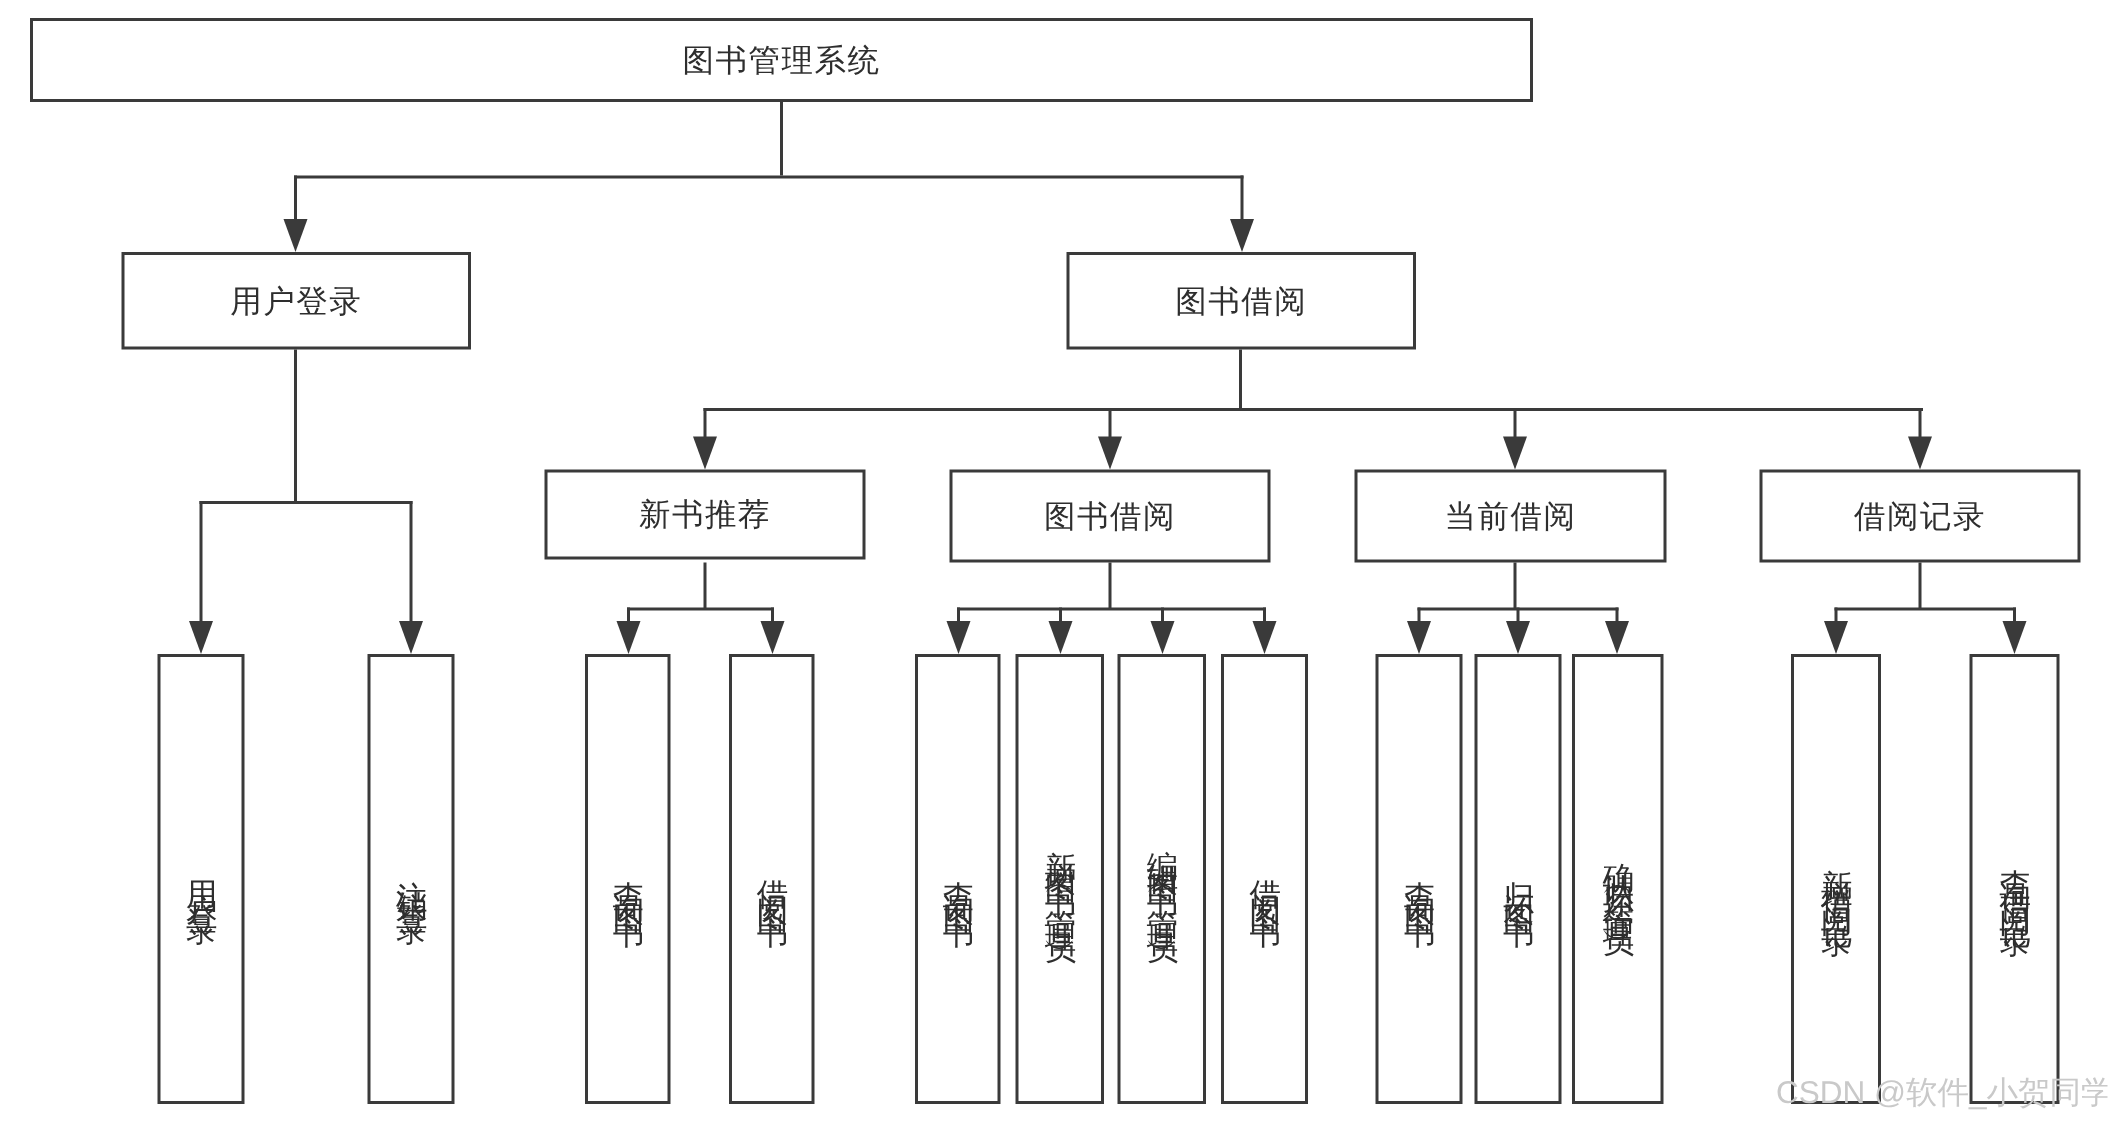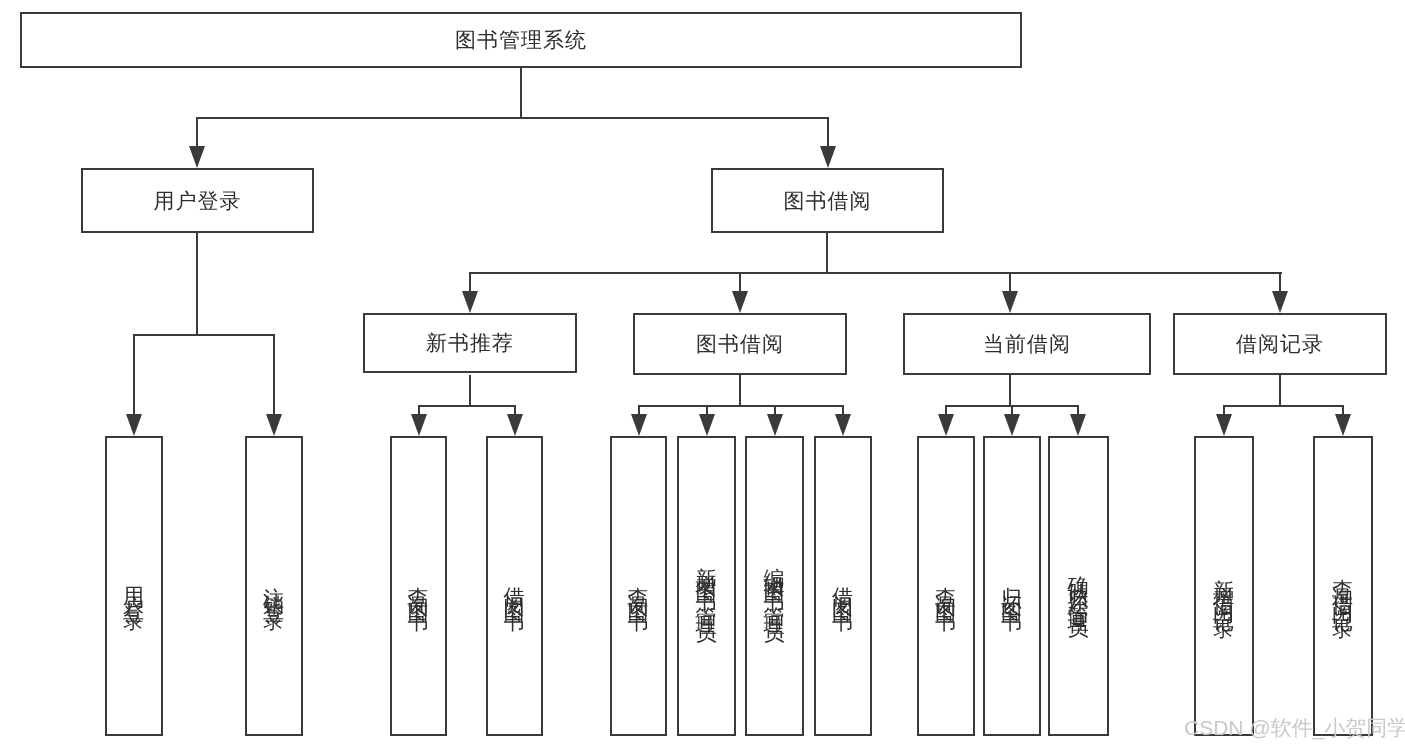--- a/index.html
+++ b/index.html
@@ -89,21 +89,21 @@
   <div class="ah" style="left:1002px;top:291px"></div>
   <div class="vl" style="left:1279px;top:272px;height:21px"></div>
   <div class="ah" style="left:1272px;top:291px"></div>
 
   <div class="box hbox" style="left:363px;top:313px;width:214px;height:60px">
     <span class="lbl">新书推荐</span>
   </div>
   <div class="box hbox" style="left:633px;top:313px;width:214px;height:62px">
     <span class="lbl">图书借阅</span>
   </div>
-  <div class="box hbox" style="left:903px;top:313px;width:248px;height:62px">
+  <div class="box hbox" style="left:903px;top:313px;width:208px;height:62px">
     <span class="lbl">当前借阅</span>
   </div>
   <div class="box hbox" style="left:1173px;top:313px;width:214px;height:62px">
     <span class="lbl">借阅记录</span>
   </div>
 
   <div class="vl" style="left:469px;top:375px;height:31px"></div>
   <div class="hl" style="left:418px;top:405px;width:98px"></div>
   <div class="vl" style="left:418px;top:405px;height:11px"></div>
   <div class="ah" style="left:411px;top:414px"></div>

